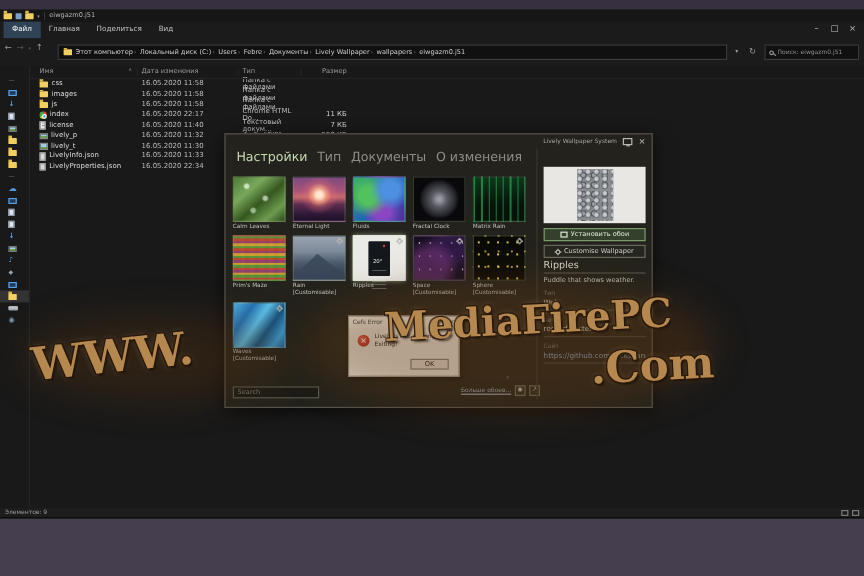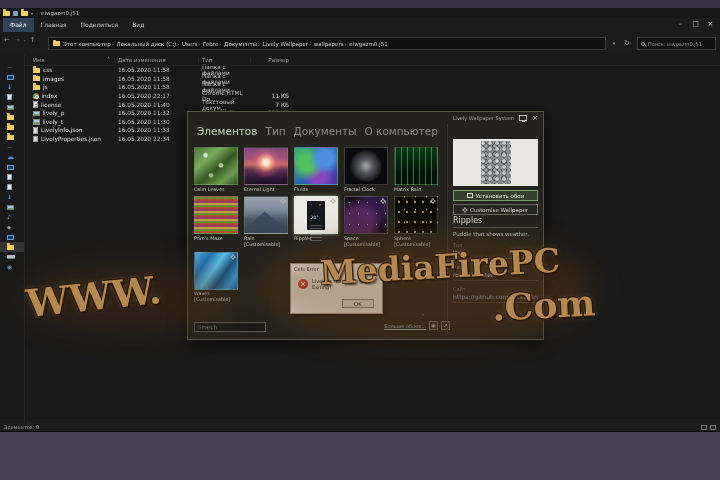--- a/index.html
+++ b/index.html
@@ -451,27 +451,27 @@
     </div>
   </div>
 
   <div class="lively">
     <div class="lv-titlebar">
       <span>Lively Wallpaper System</span>
       <span class="icon-monitor"></span>
       <span class="lv-close">×</span>
     </div>
     <div class="lv-menu" id="lv-menu">
-  <span class="active">Элементов</span>
+  <span class="active">Настройки</span>
 
   <span>Тип</span>
 
   <span>Документы</span>
 
-  <span>О компьютер</span>
+  <span>О изменения</span>
 </div>
 
     <div class="tiles" id="tiles">
   <div class="tile-wrap">
     <div class="tile bg-calm-leaves">
       
     </div>
     <div class="tile-label">Calm Leaves</div>
   </div>
 

